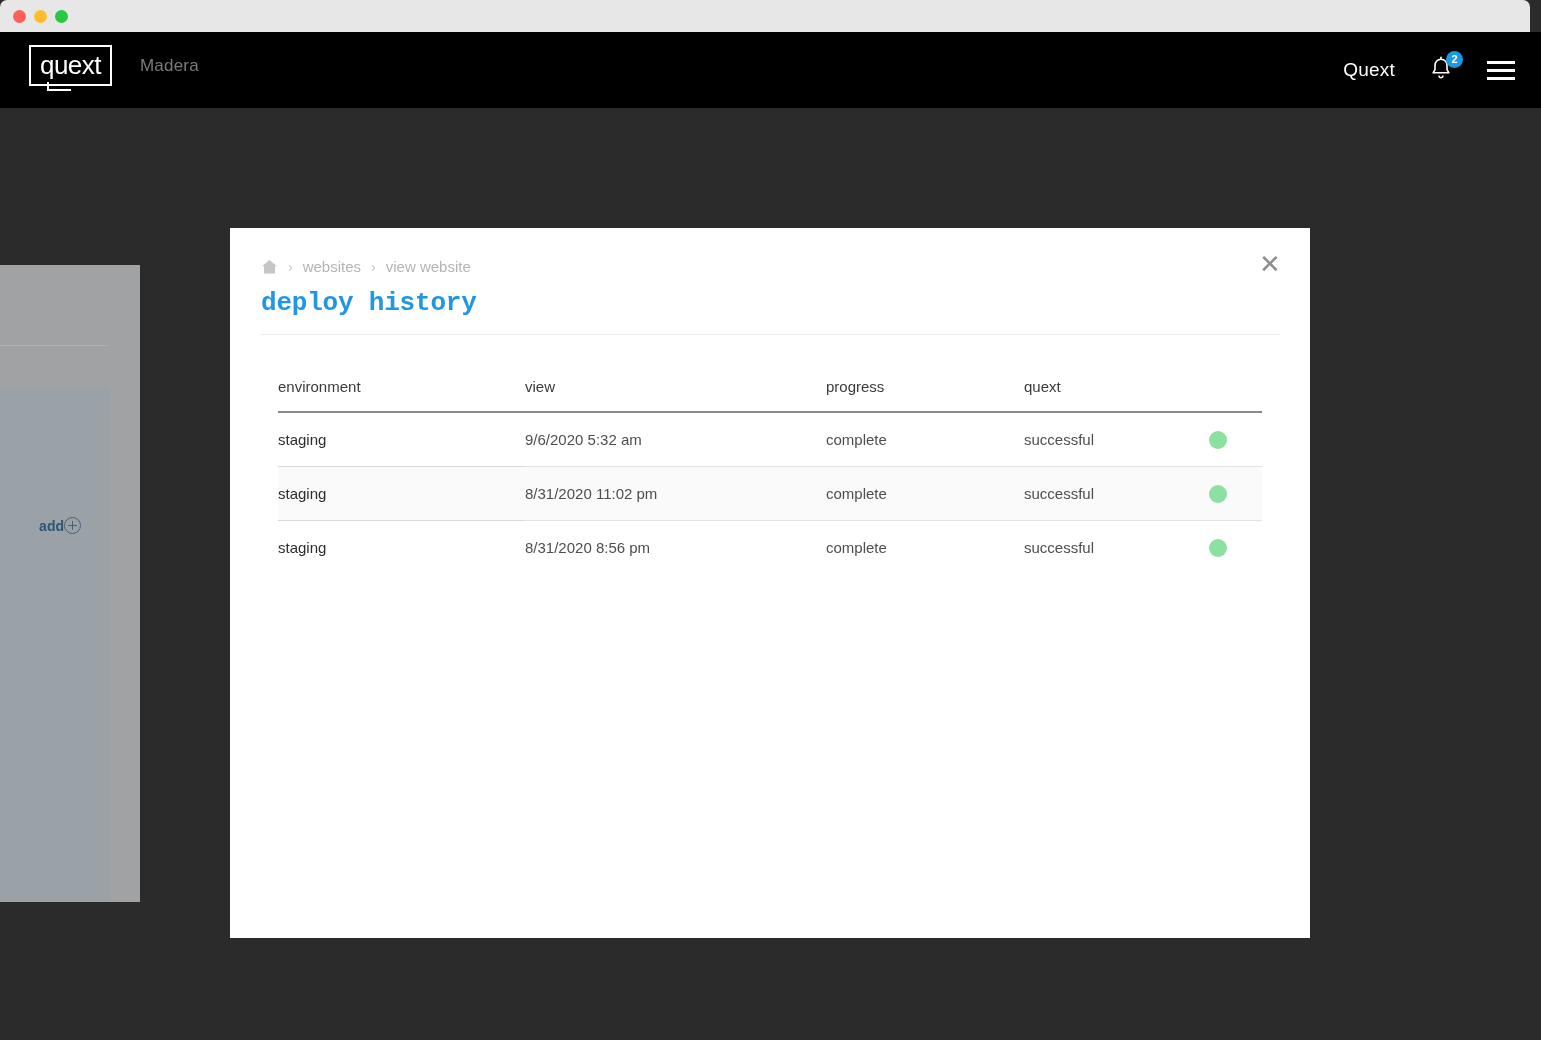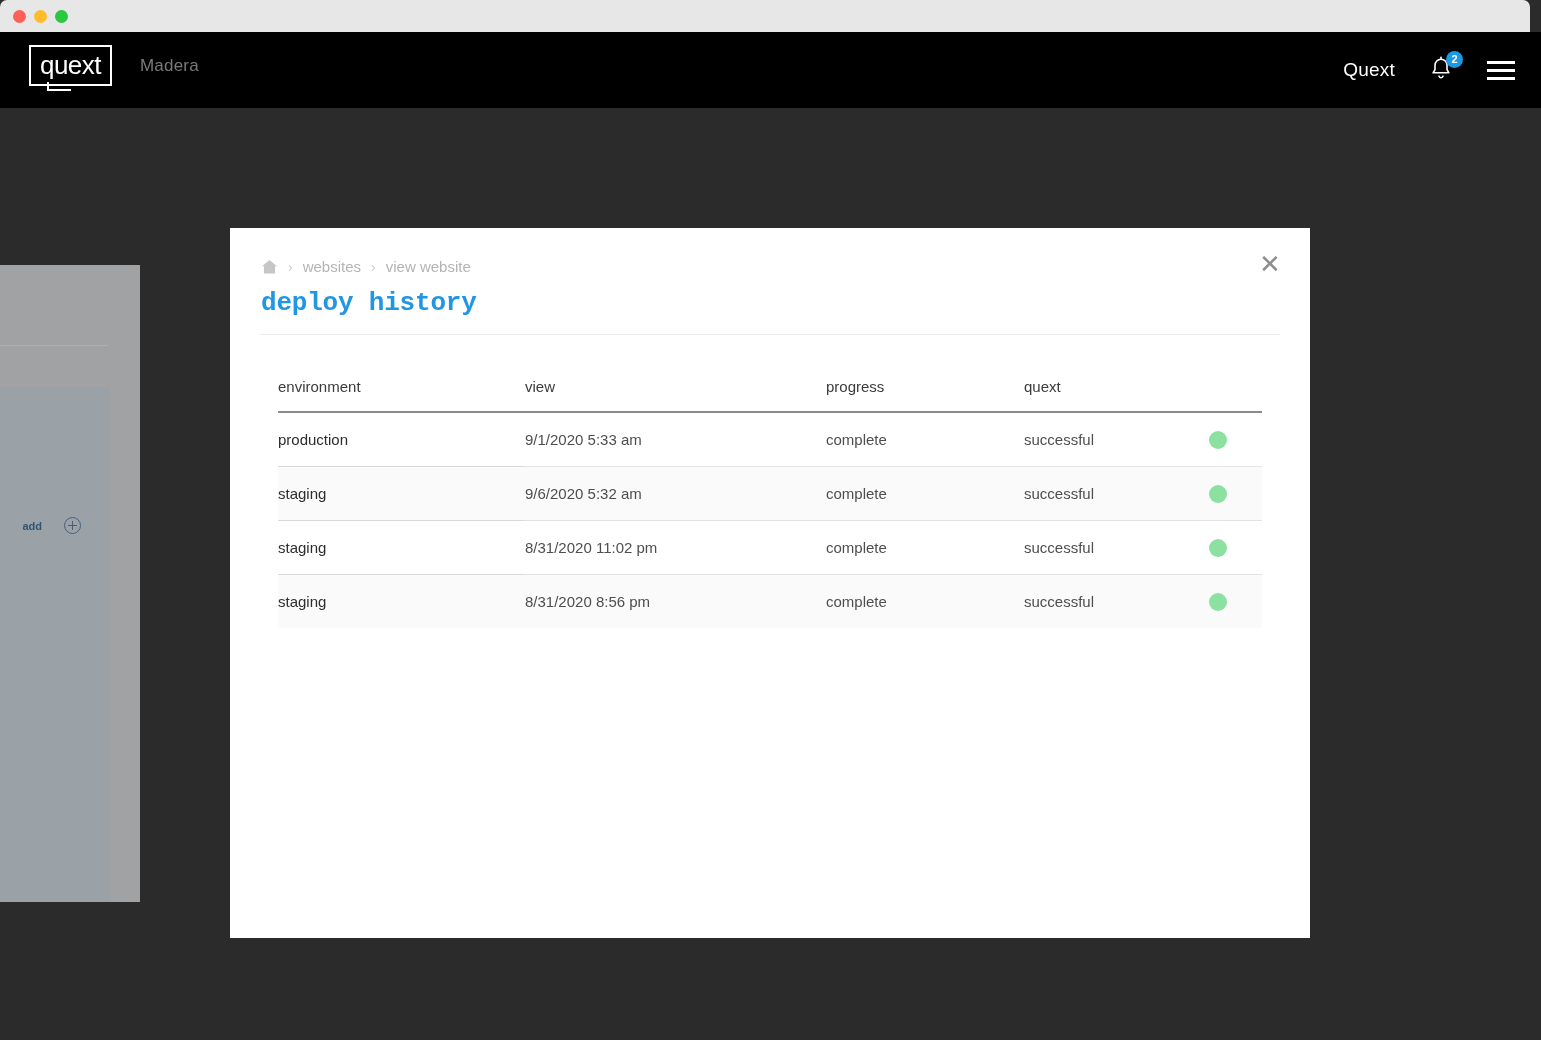--- a/index.html
+++ b/index.html
@@ -173,23 +173,23 @@
     width: 248px;
     height: 1px;
     background: #adafb0;
   }
   .bg-add {
     position: absolute;
     right: 29px;
     top: 130px;
     display: flex;
     align-items: center;
-    gap: 22px;
+    gap: 0;
     color: #2e5674;
-    font-size: 11px;
+    font-size: 14px;
     font-weight: bold;
   }
   .bg-add .circ {
     width: 17px; height: 17px;
     border: 1.5px solid #46607a;
     border-radius: 50%;
     position: relative;
     box-sizing: border-box;
   }
   .bg-add .circ:before,
@@ -385,29 +385,20 @@
       <thead>
         <tr>
           <th>environment</th>
           <th>view</th>
           <th>progress</th>
           <th>quext</th>
           <th></th>
         </tr>
       </thead>
       <tbody>
-        <tr>
-          <td class="c-env">production</td>
-          <td>9/1/2020 5:33 am</td>
-          <td>complete</td>
-          <td>successful</td>
-          <td>
-              <span class="status-dot"></span>
-            </td>
-        </tr>
         <tr>
           <td class="c-env">staging</td>
           <td>9/6/2020 5:32 am</td>
           <td>complete</td>
           <td>successful</td>
           <td>
               <span class="status-dot"></span>
             </td>
         </tr>
         <tr>

